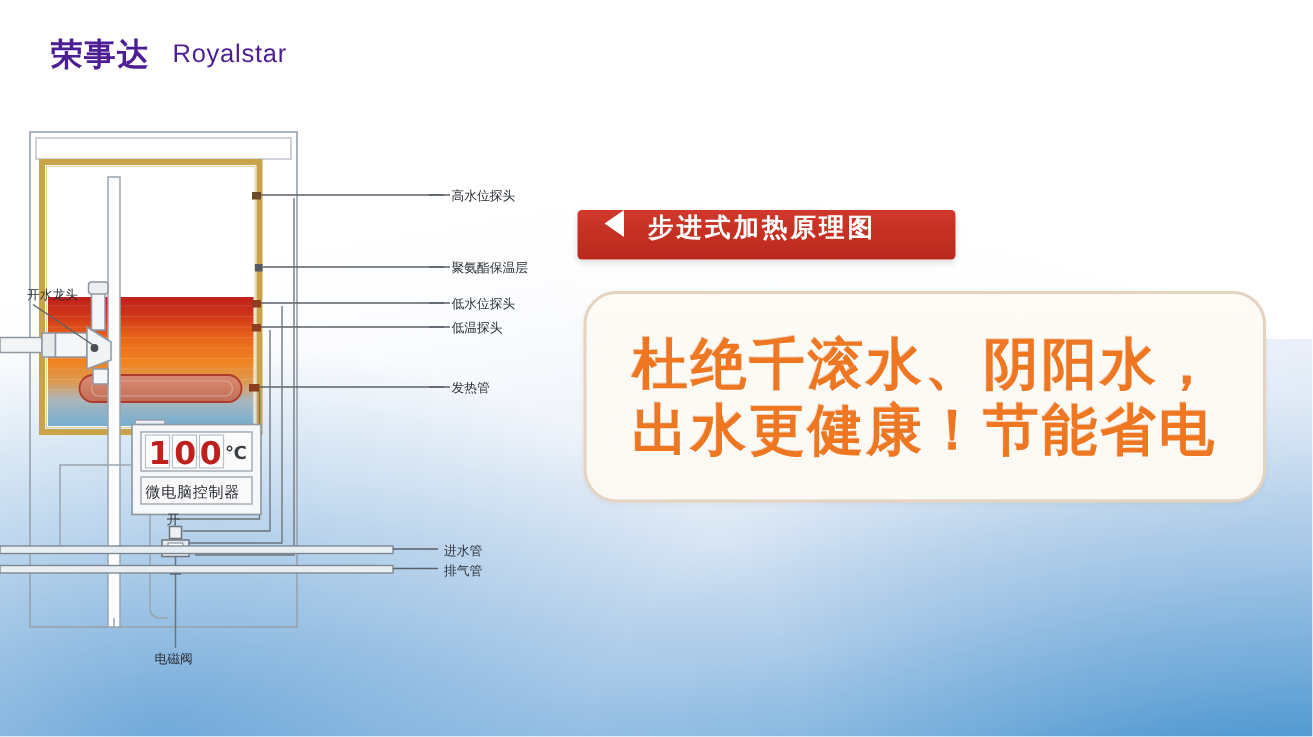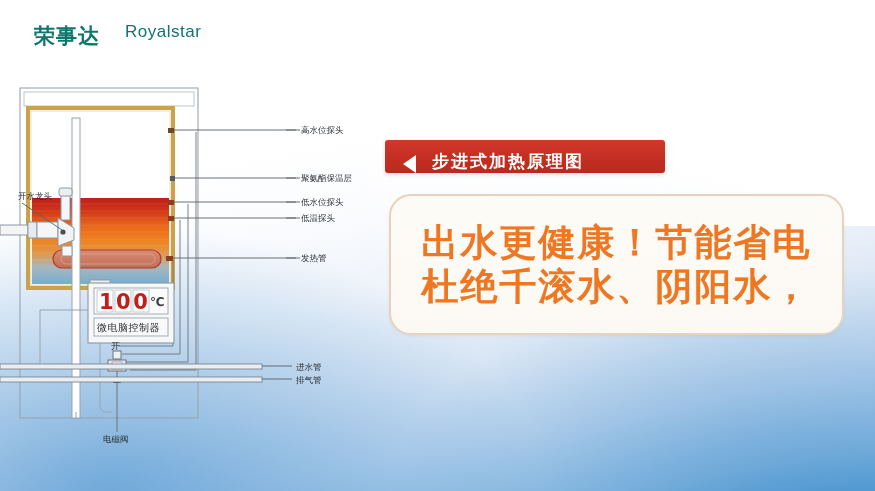--- a/index.html
+++ b/index.html
@@ -26,43 +26,43 @@
     background: radial-gradient(ellipse at 85% 110%, rgba(40,125,195,.45) 0%, rgba(40,125,195,0) 72%);
   }
   #bg-white-topright {
     position:absolute; right:0; top:0; width:58%; height:46%;
     background: linear-gradient(200deg, #ffffff 0%, #ffffff 55%, rgba(255,255,255,0) 100%);
   }
 
   
   #logo {
     position:absolute; left:34px; top:22px;
-    display:flex; align-items:flex-start; gap:25px;
-    color:#0f766e;
+    display:flex; align-items:center; gap:15px;
+    color:#4c1d95;
   }
   #logo .cn {
     font-size:21px; font-weight:700; letter-spacing:1px;
     font-family:"DejaVu Sans","Liberation Sans",sans-serif;
   }
   #logo .en {
     font-size:17px; font-weight:400; letter-spacing:.5px;
     font-family:"Liberation Sans", sans-serif;
   }
 
   
   #diagram { position:absolute; left:0; top:70px; width:400px; height:400px; }
   #diagram svg { display:block; }
 
   
   #banner {
     position:absolute; left:385px; top:140px;
-    width:280px; height:33px;
+    width:252px; height:33px;
     background: linear-gradient(180deg,#d0382b 0%, #c42f22 55%, #b82a1e 100%);
     border-radius:3px;
-    display:flex; align-items:flex-end; gap:16px;
+    display:flex; align-items:flex-start; gap:16px;
     padding-left:18px;
     box-shadow:0 2px 4px rgba(0,0,0,.12);
   }
   #banner .tri {
     width:0;height:0;
     border-top:9px solid transparent;
     border-bottom:9px solid transparent;
     border-right:13px solid #ffffff;
   }
   #banner .btxt {
@@ -239,15 +239,15 @@
   </g>
 </svg>
 </div>
 
 <div id="banner">
   <span class="tri"></span>
   <span class="btxt">步进式加热原理图</span>
 </div>
 
 <div id="headline-box">
+  <div class="line">杜绝千滚水、阴阳水，</div>
   <div class="line">出水更健康！节能省电</div>
-  <div class="line">杜绝千滚水、阴阳水，</div>
 </div>
 
 </body></html>

